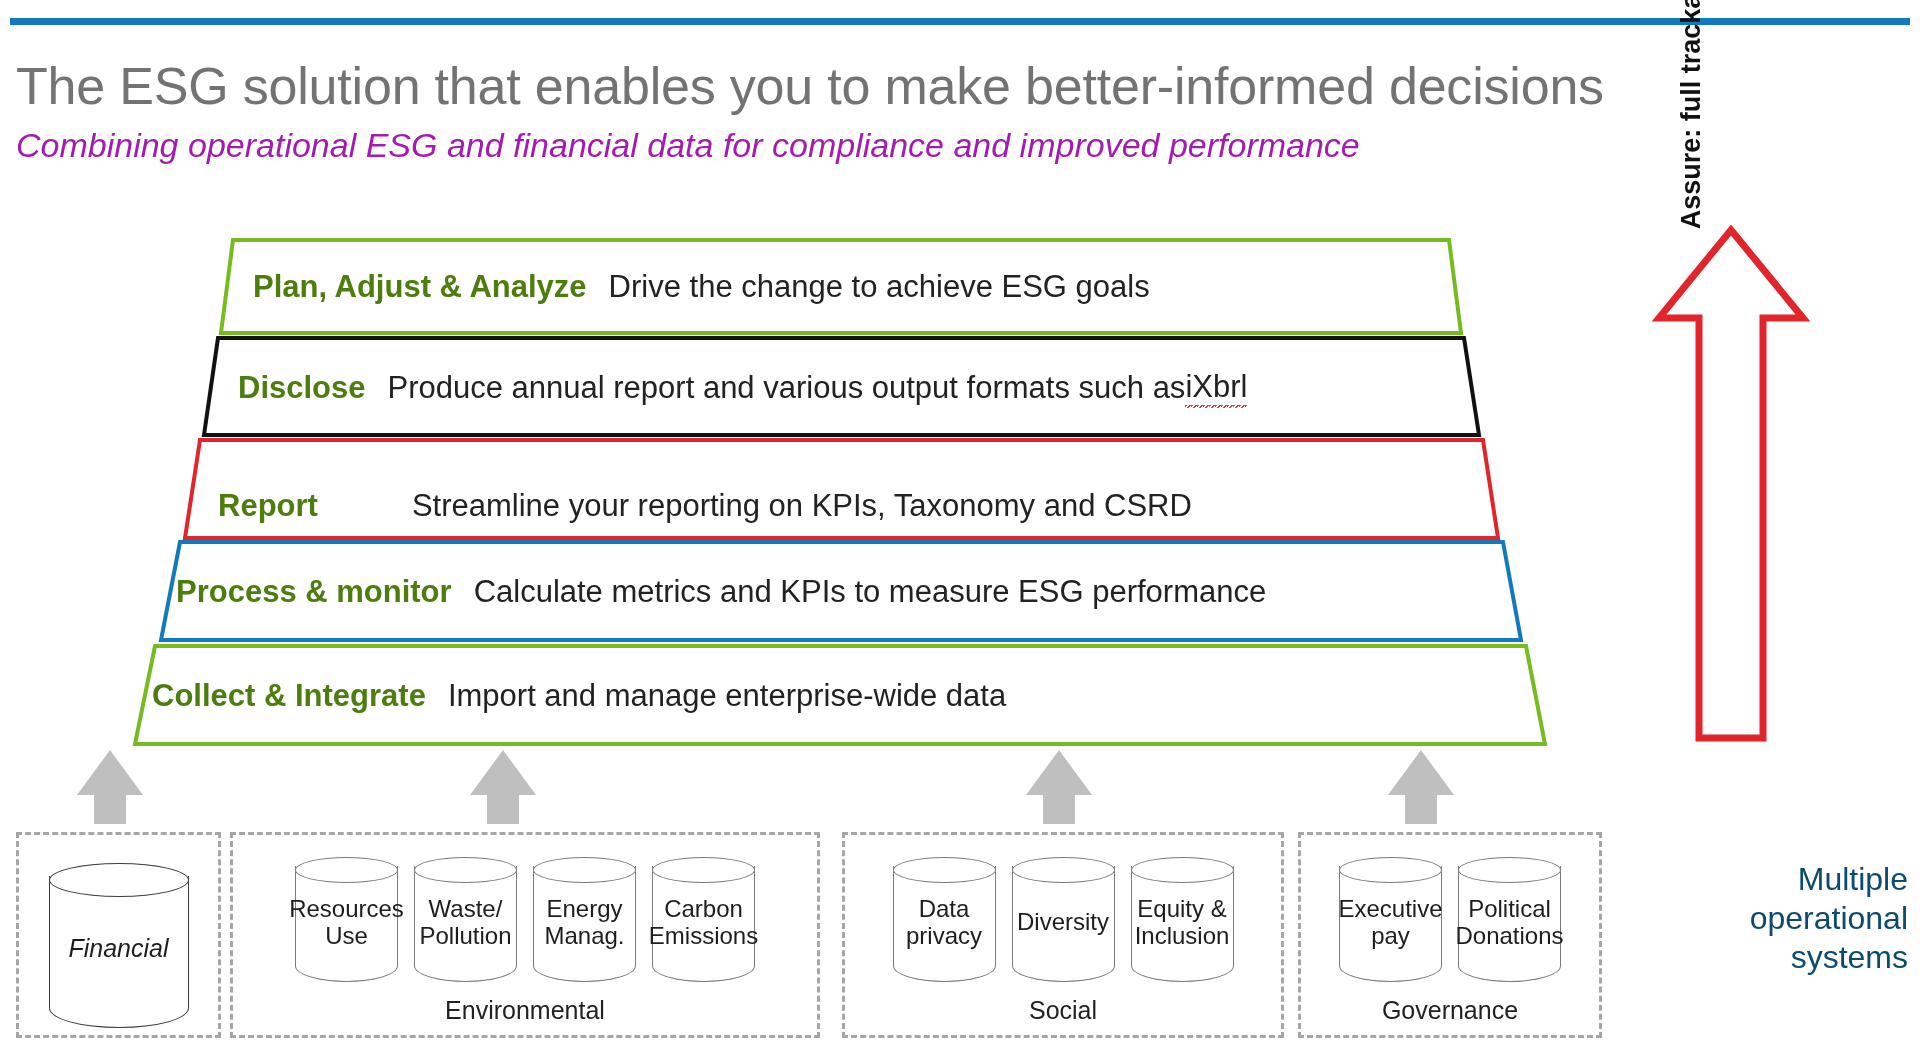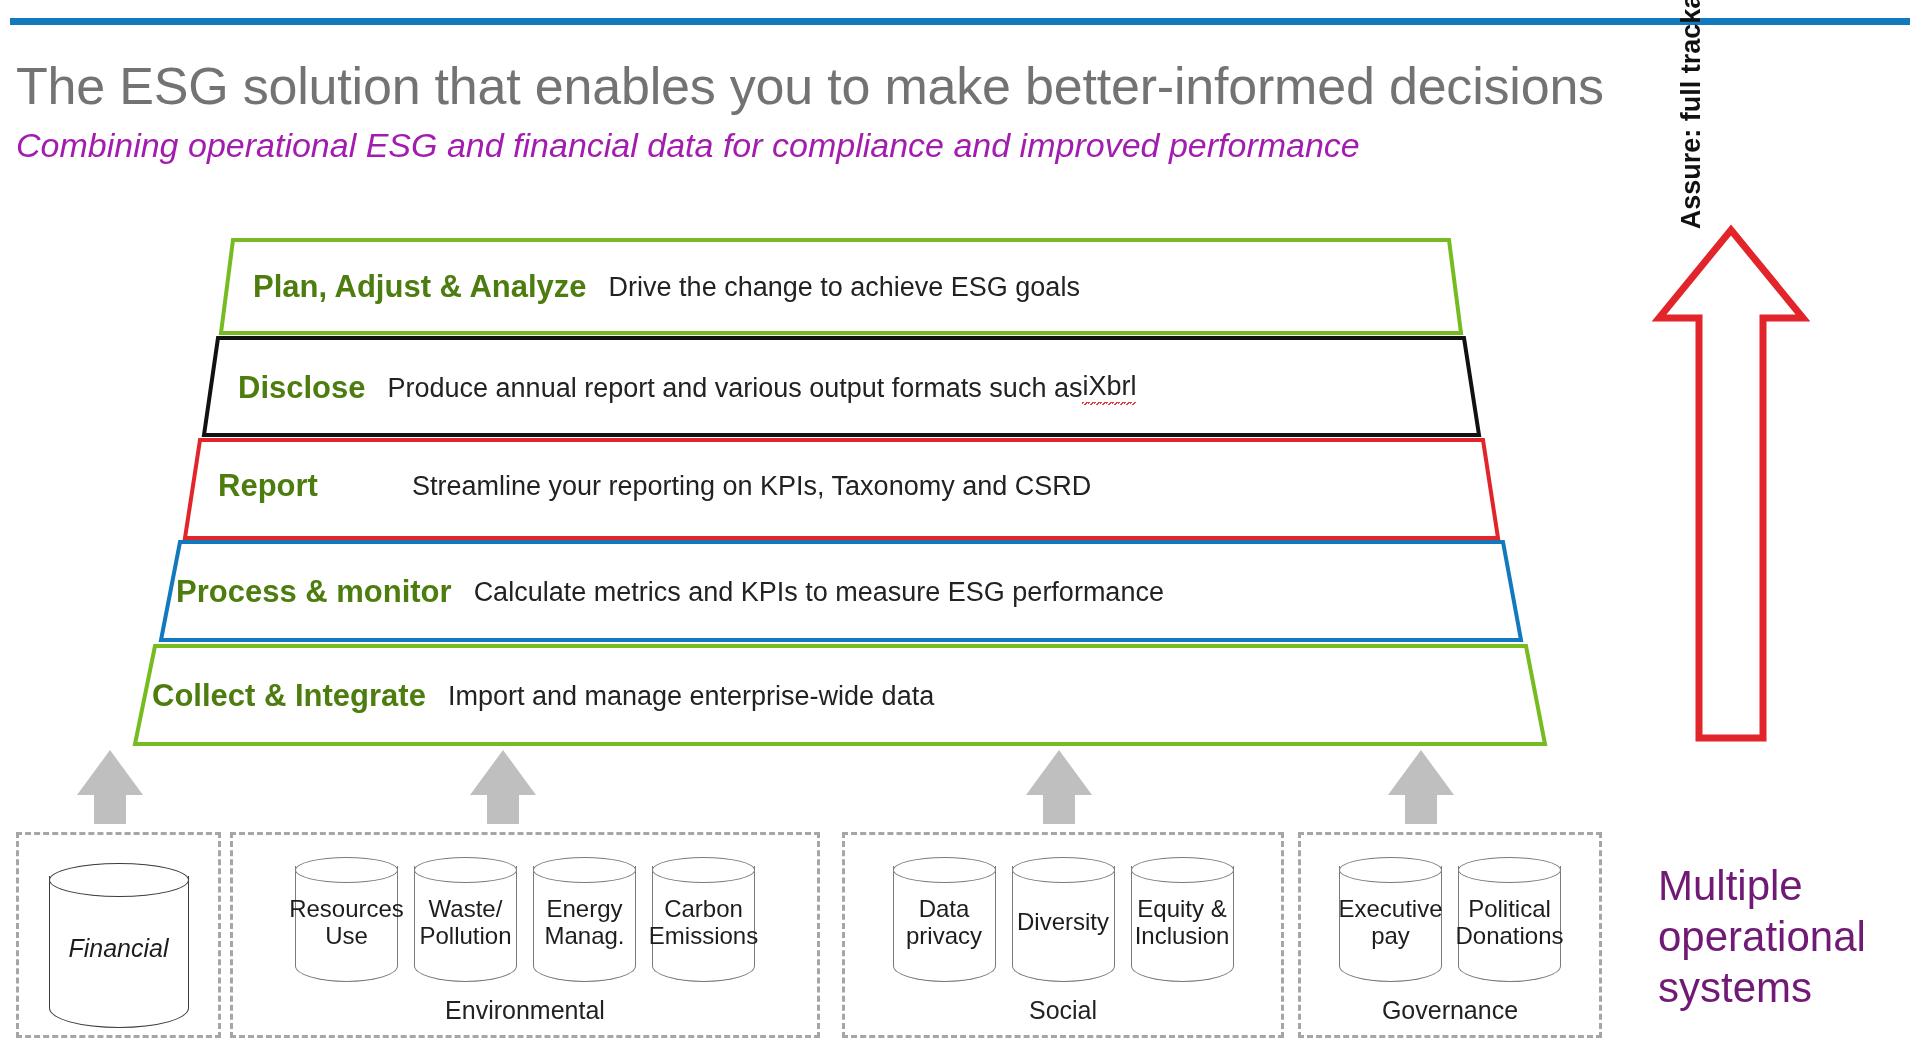--- a/index.html
+++ b/index.html
@@ -34,21 +34,21 @@
   
   .funnel{position:absolute;left:0;top:0;width:1920px;height:1048px;pointer-events:none;}
   .funnel svg{position:absolute;left:0;top:0;}
   .funnel-row-label{
     position:absolute;
     display:flex;align-items:center;
     white-space:nowrap;
     pointer-events:auto;
   }
   .f-strong{font-weight:bold;font-size:31px;color:#4d7c0f;}
-  .f-desc{font-weight:400;font-size:27px;color:#222;}
+  .f-desc{font-weight:400;font-size:31px;color:#222;}
   .gap{display:inline-block;width:22px;}
   .spell{
     text-decoration:none;
     border-bottom:0;
     background-image:repeating-linear-gradient(135deg,#e23b3b 0,#e23b3b 1.6px,transparent 1.6px,transparent 3.2px);
     background-repeat:repeat-x;
     background-size:6px 3px;
     background-position:0 100%;
     padding-bottom:3px;
   }
@@ -108,21 +108,21 @@
   .cyl .txt{position:relative;z-index:3;padding-top:14px;}
 
   .cyl-big{width:140px;height:152px;}
   .cyl-big .body{top:13px;border:1.8px solid #3b3b3b;border-top:none;border-radius:0 0 50% 50%/0 0 20px 20px;}
   .cyl-big .top{height:34px;border:1.8px solid #3b3b3b;}
   .cyl-big .txt{font-size:25px;padding-top:18px;font-style:italic;}
 
   
   .multi-caption{
     position:absolute;left:1658px;top:860px;width:250px;
-    text-align:left;font-size:42px;line-height:1.22;color:#701a75;
+    text-align:right;font-size:32px;line-height:1.22;color:#0c4a6e;
   }
 </style>
 </head>
 <body>
 
 <div id="stage">
 
   <div class="accent-bar"></div>
 
   <div class="page-title">The ESG solution that enables you to make better-informed decisions</div>
@@ -149,21 +149,21 @@
     <span class="f-desc">Drive the change to achieve ESG goals</span>
   </div>
 
   <div class="funnel-row-label" style="left:238px;top:362px;height:52px;">
     <span class="f-strong">Disclose</span>
     <span class="gap"></span>
     <span class="f-desc">Produce annual report and various output formats such as </span>
     <span class="f-desc spell">iXbrl</span>
   </div>
 
-  <div class="funnel-row-label" style="left:218px;top:460px;height:52px;gap:36px;">
+  <div class="funnel-row-label" style="left:218px;top:480px;height:52px;gap:36px;">
     <span class="f-strong">Report</span>
     <span class="gap"></span>
     <span class="f-desc">Streamline your reporting on KPIs, Taxonomy and CSRD</span>
   </div>
 
   <div class="funnel-row-label" style="left:176px;top:566px;height:52px;">
     <span class="f-strong">Process &amp; monitor</span>
     <span class="gap"></span>
     <span class="f-desc">Calculate metrics and KPIs to measure ESG performance</span>
   </div>

